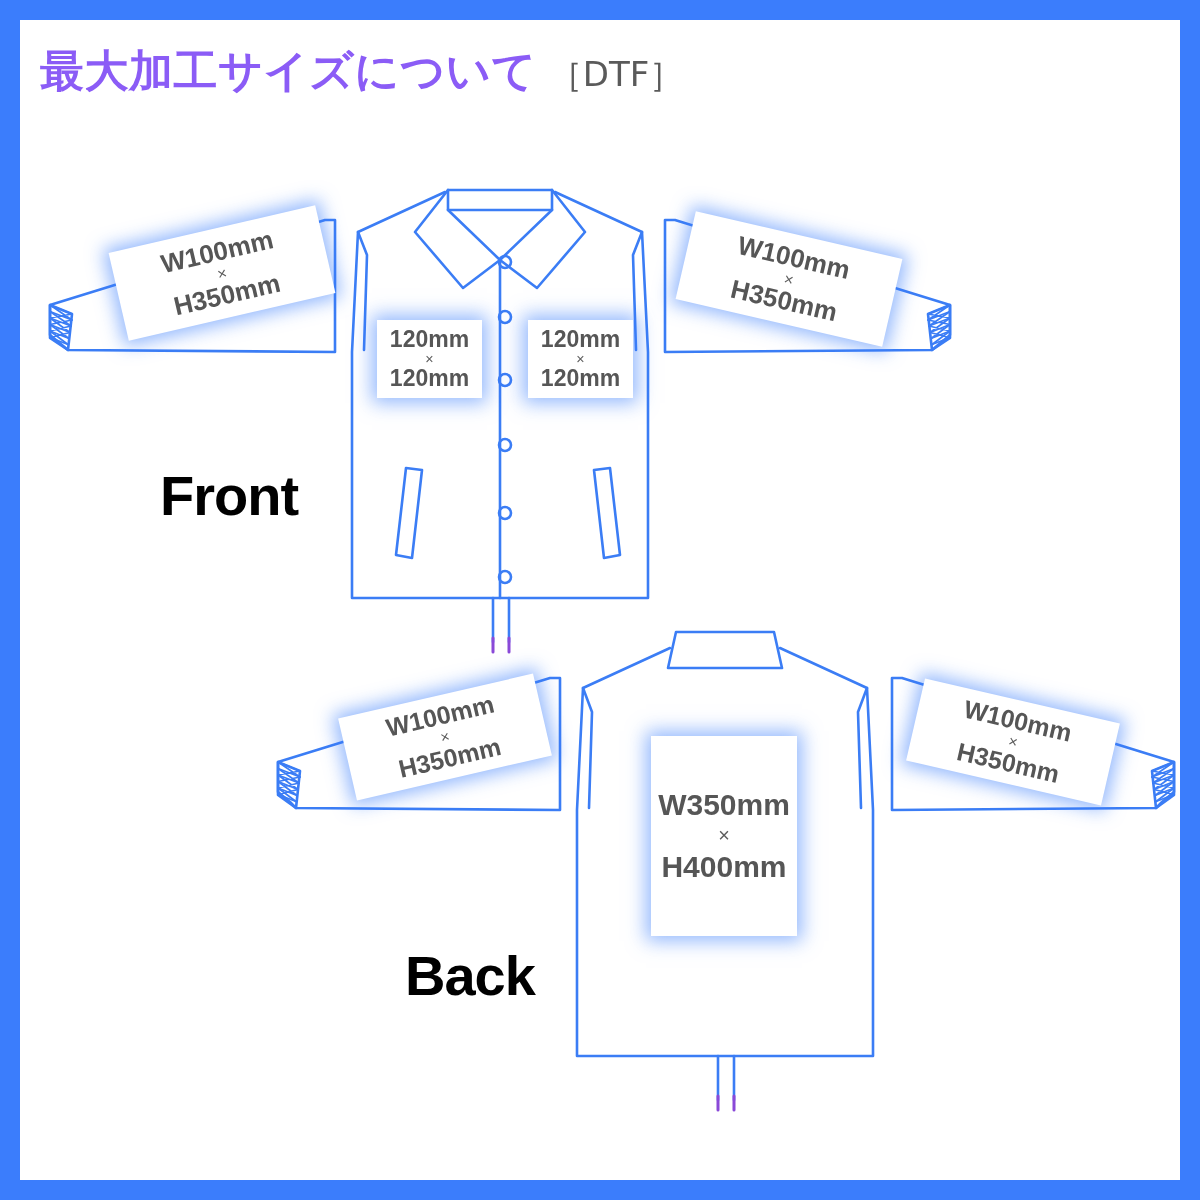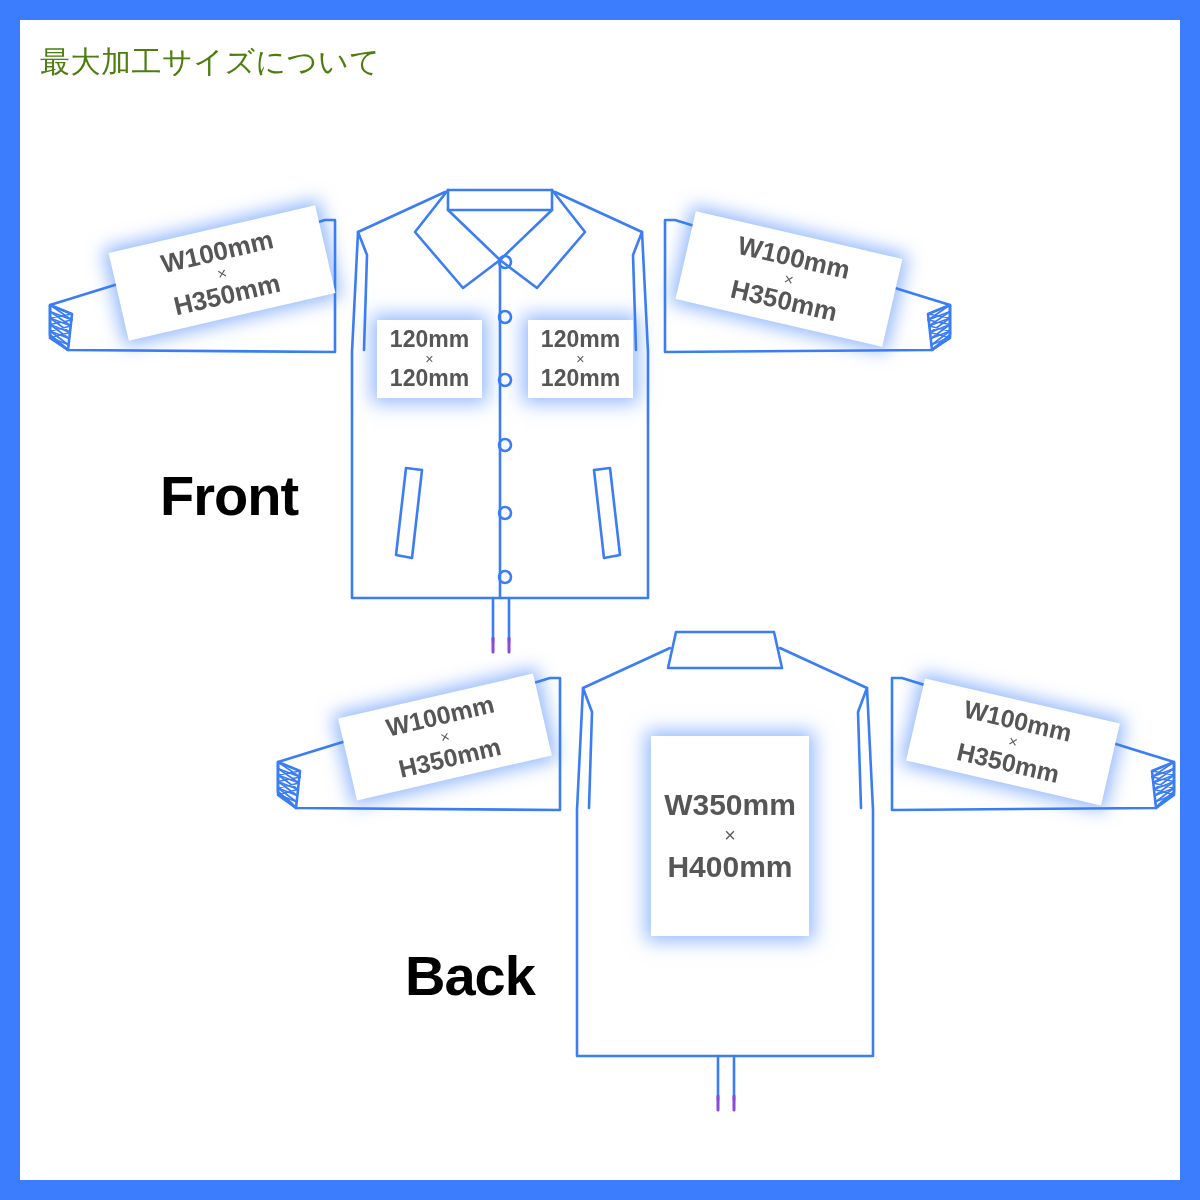--- a/index.html
+++ b/index.html
@@ -37,23 +37,23 @@
   
   #title-bar {
     position: absolute;
     left: 20px;
     top: 22px;
     display: flex;
     align-items: baseline;
     white-space: nowrap;
   }
   #title-main {
-    font-size: 30px;
-    font-weight: 400;
-    color: #4d7c0f;
+    font-size: 44px;
+    font-weight: 700;
+    color: #8b5cf6;
     letter-spacing: 0.5px;
     font-family: "DejaVu Sans", "Liberation Sans", sans-serif;
   }
   #title-tag {
     font-size: 34px;
     font-weight: 400;
     color: #5a5a5a;
     margin-left: 12px;
     font-family: "DejaVu Sans", "Liberation Sans", sans-serif;
   }
@@ -125,41 +125,42 @@
   }
   #label-back-right-sleeve {
     left: 893px; top: 680px;
     width: 200px; height: 84px;
     font-size: 25px;
     transform: rotate(13deg);
   }
   
   #label-back-center {
     left: 631px; top: 716px;
-    width: 158px; height: 200px;
+    width: 146px; height: 200px;
     font-size: 30px;
     text-align: right;
   }
   #label-back-center .lc-x { font-size: 0.66em; margin: 6px 0; }
 
   svg.garment {
     position: absolute;
     left: 0; top: 0;
     overflow: visible;
   }
 </style>
 </head>
 <body>
 
 <div id="page">
 
   <div id="canvas-inner">
 
     <div id="title-bar">
       <span id="title-main">最大加工サイズについて</span>
+      <span id="title-tag">［DTF］</span>
     </div>
 
     <svg class="garment" id="svg-front" width="1160" height="1160">
       <g fill="none" stroke="#3b7df5" stroke-width="2.6" stroke-linejoin="round" stroke-linecap="round">
 
         <path d="M 305,200 L 30,285 L 30,315 L 42,325 L 48,330 L 315,332 L 315,200 Z"></path>
 
         <path d="M 30,285 L 30,318 L 48,330 L 52,294 Z"></path>
         <g stroke-width="1.7">
           <path d="M 30,285 L 52,294 M 30,291.5 L 52,300 M 30,298 L 51,306 M 30,304.5 L 50,312.5 M 30,311 L 49,318.5 M 30,317.5 L 48,324.5"></path>

